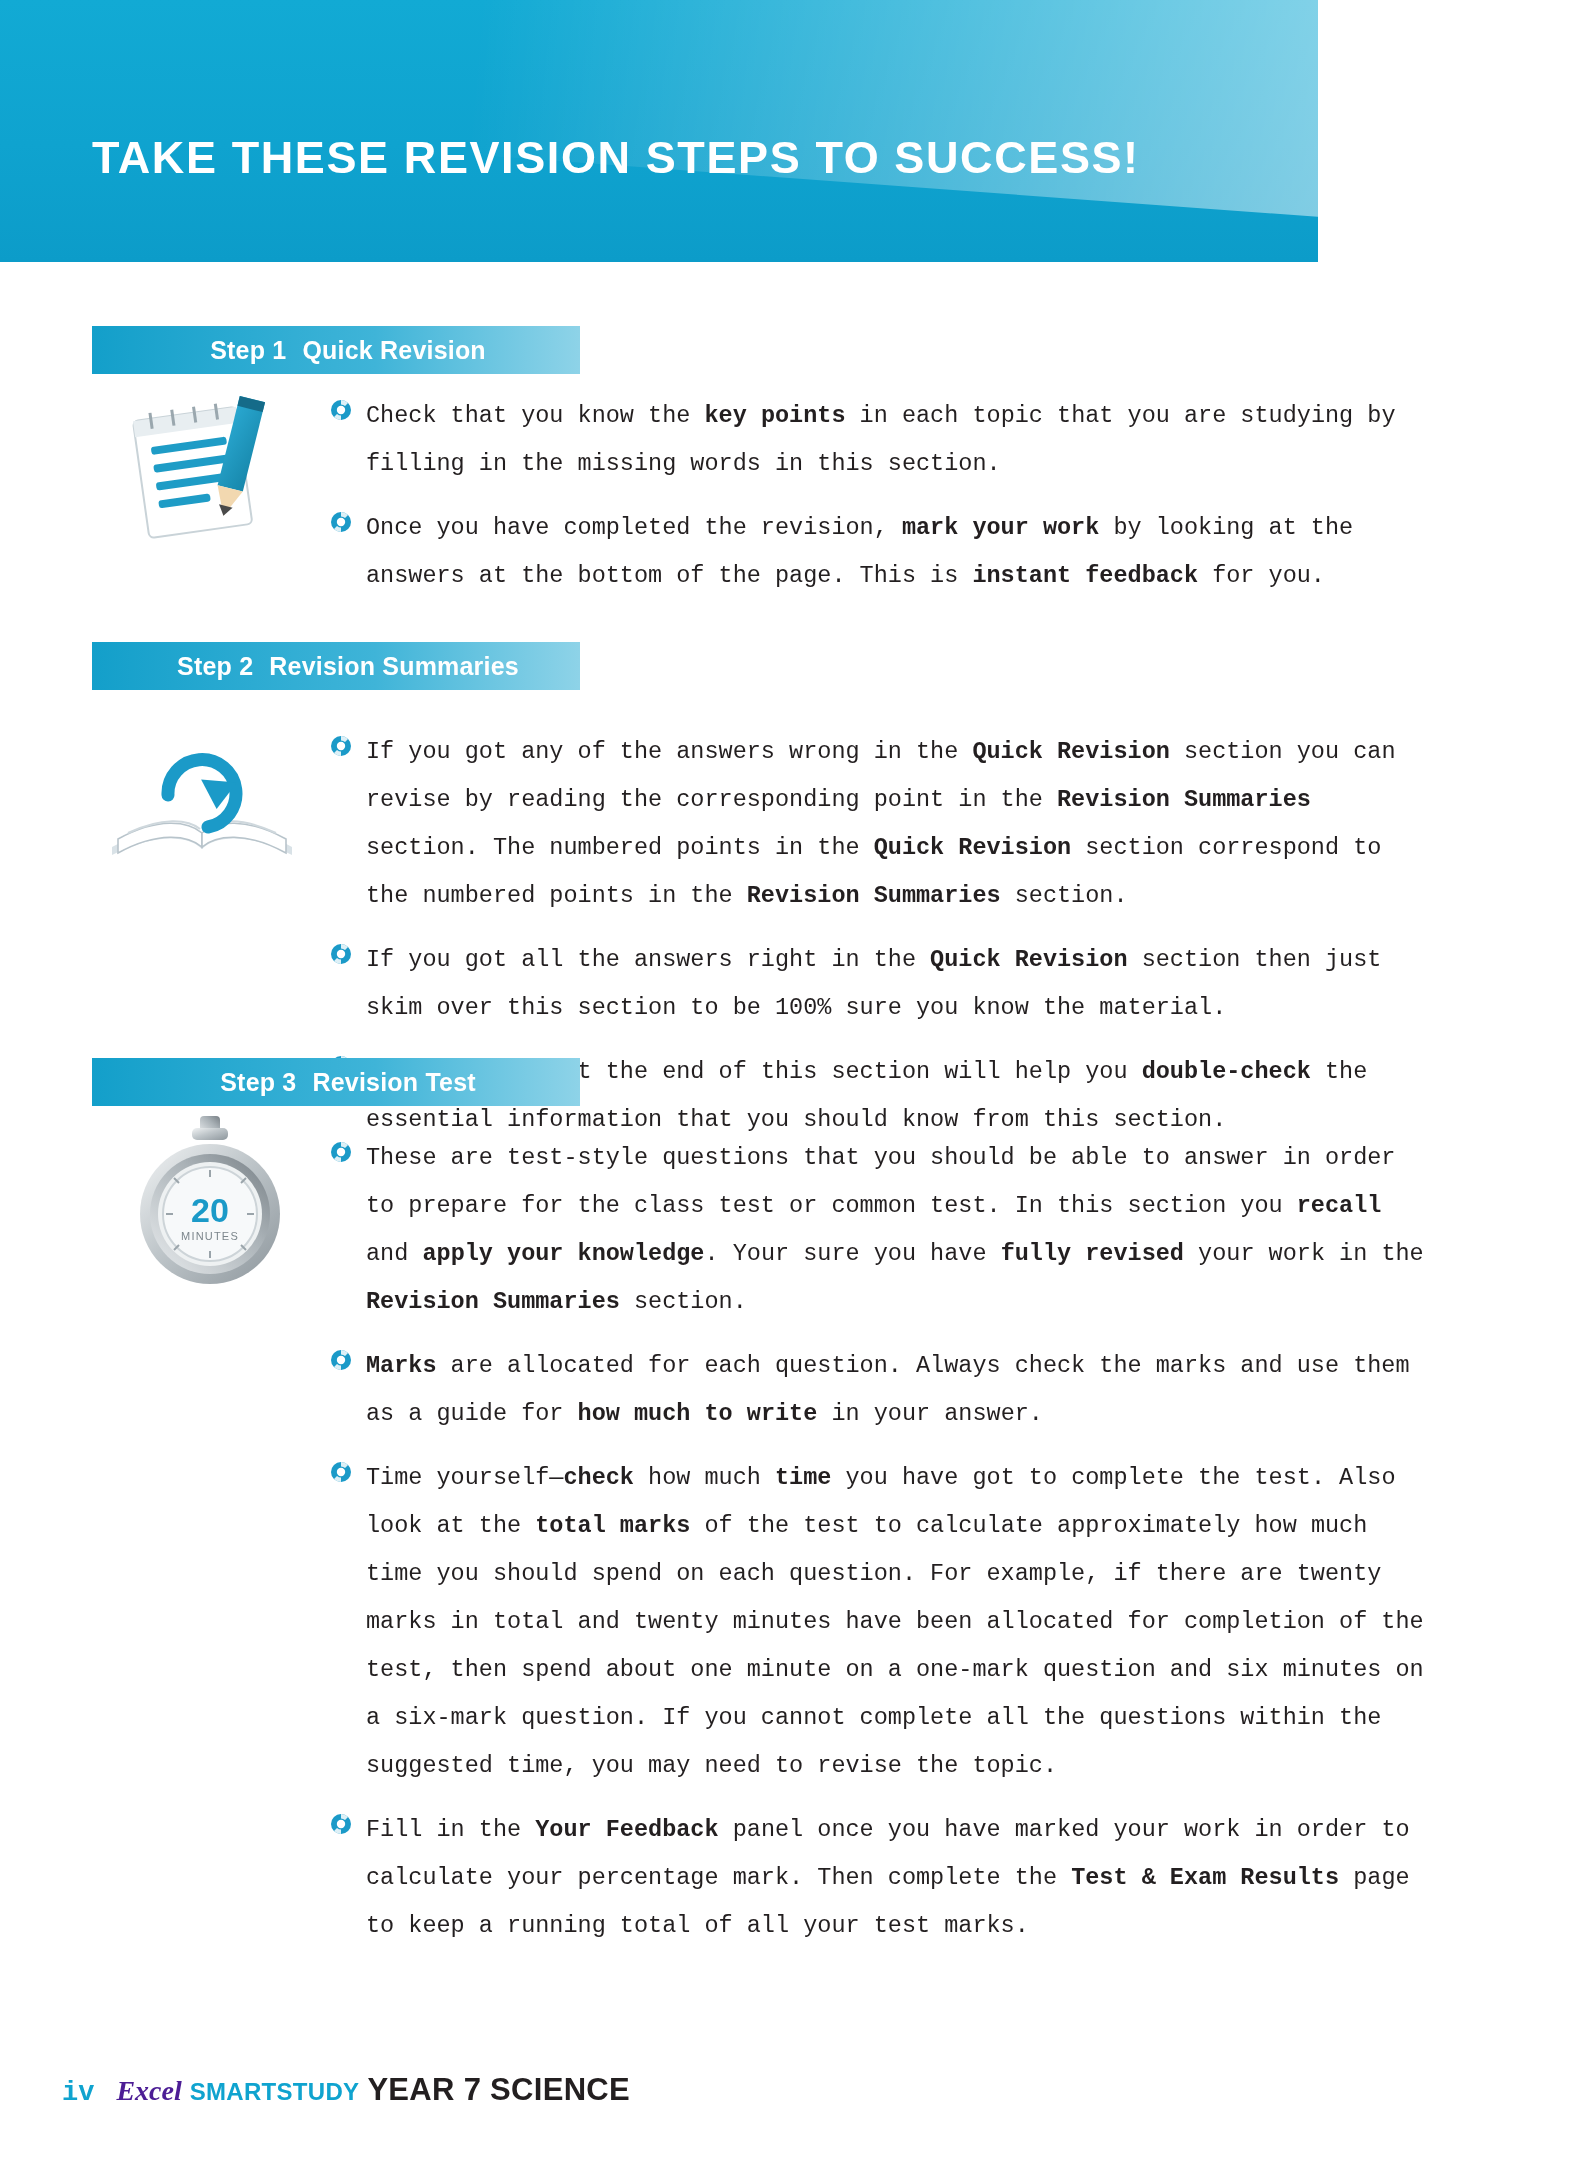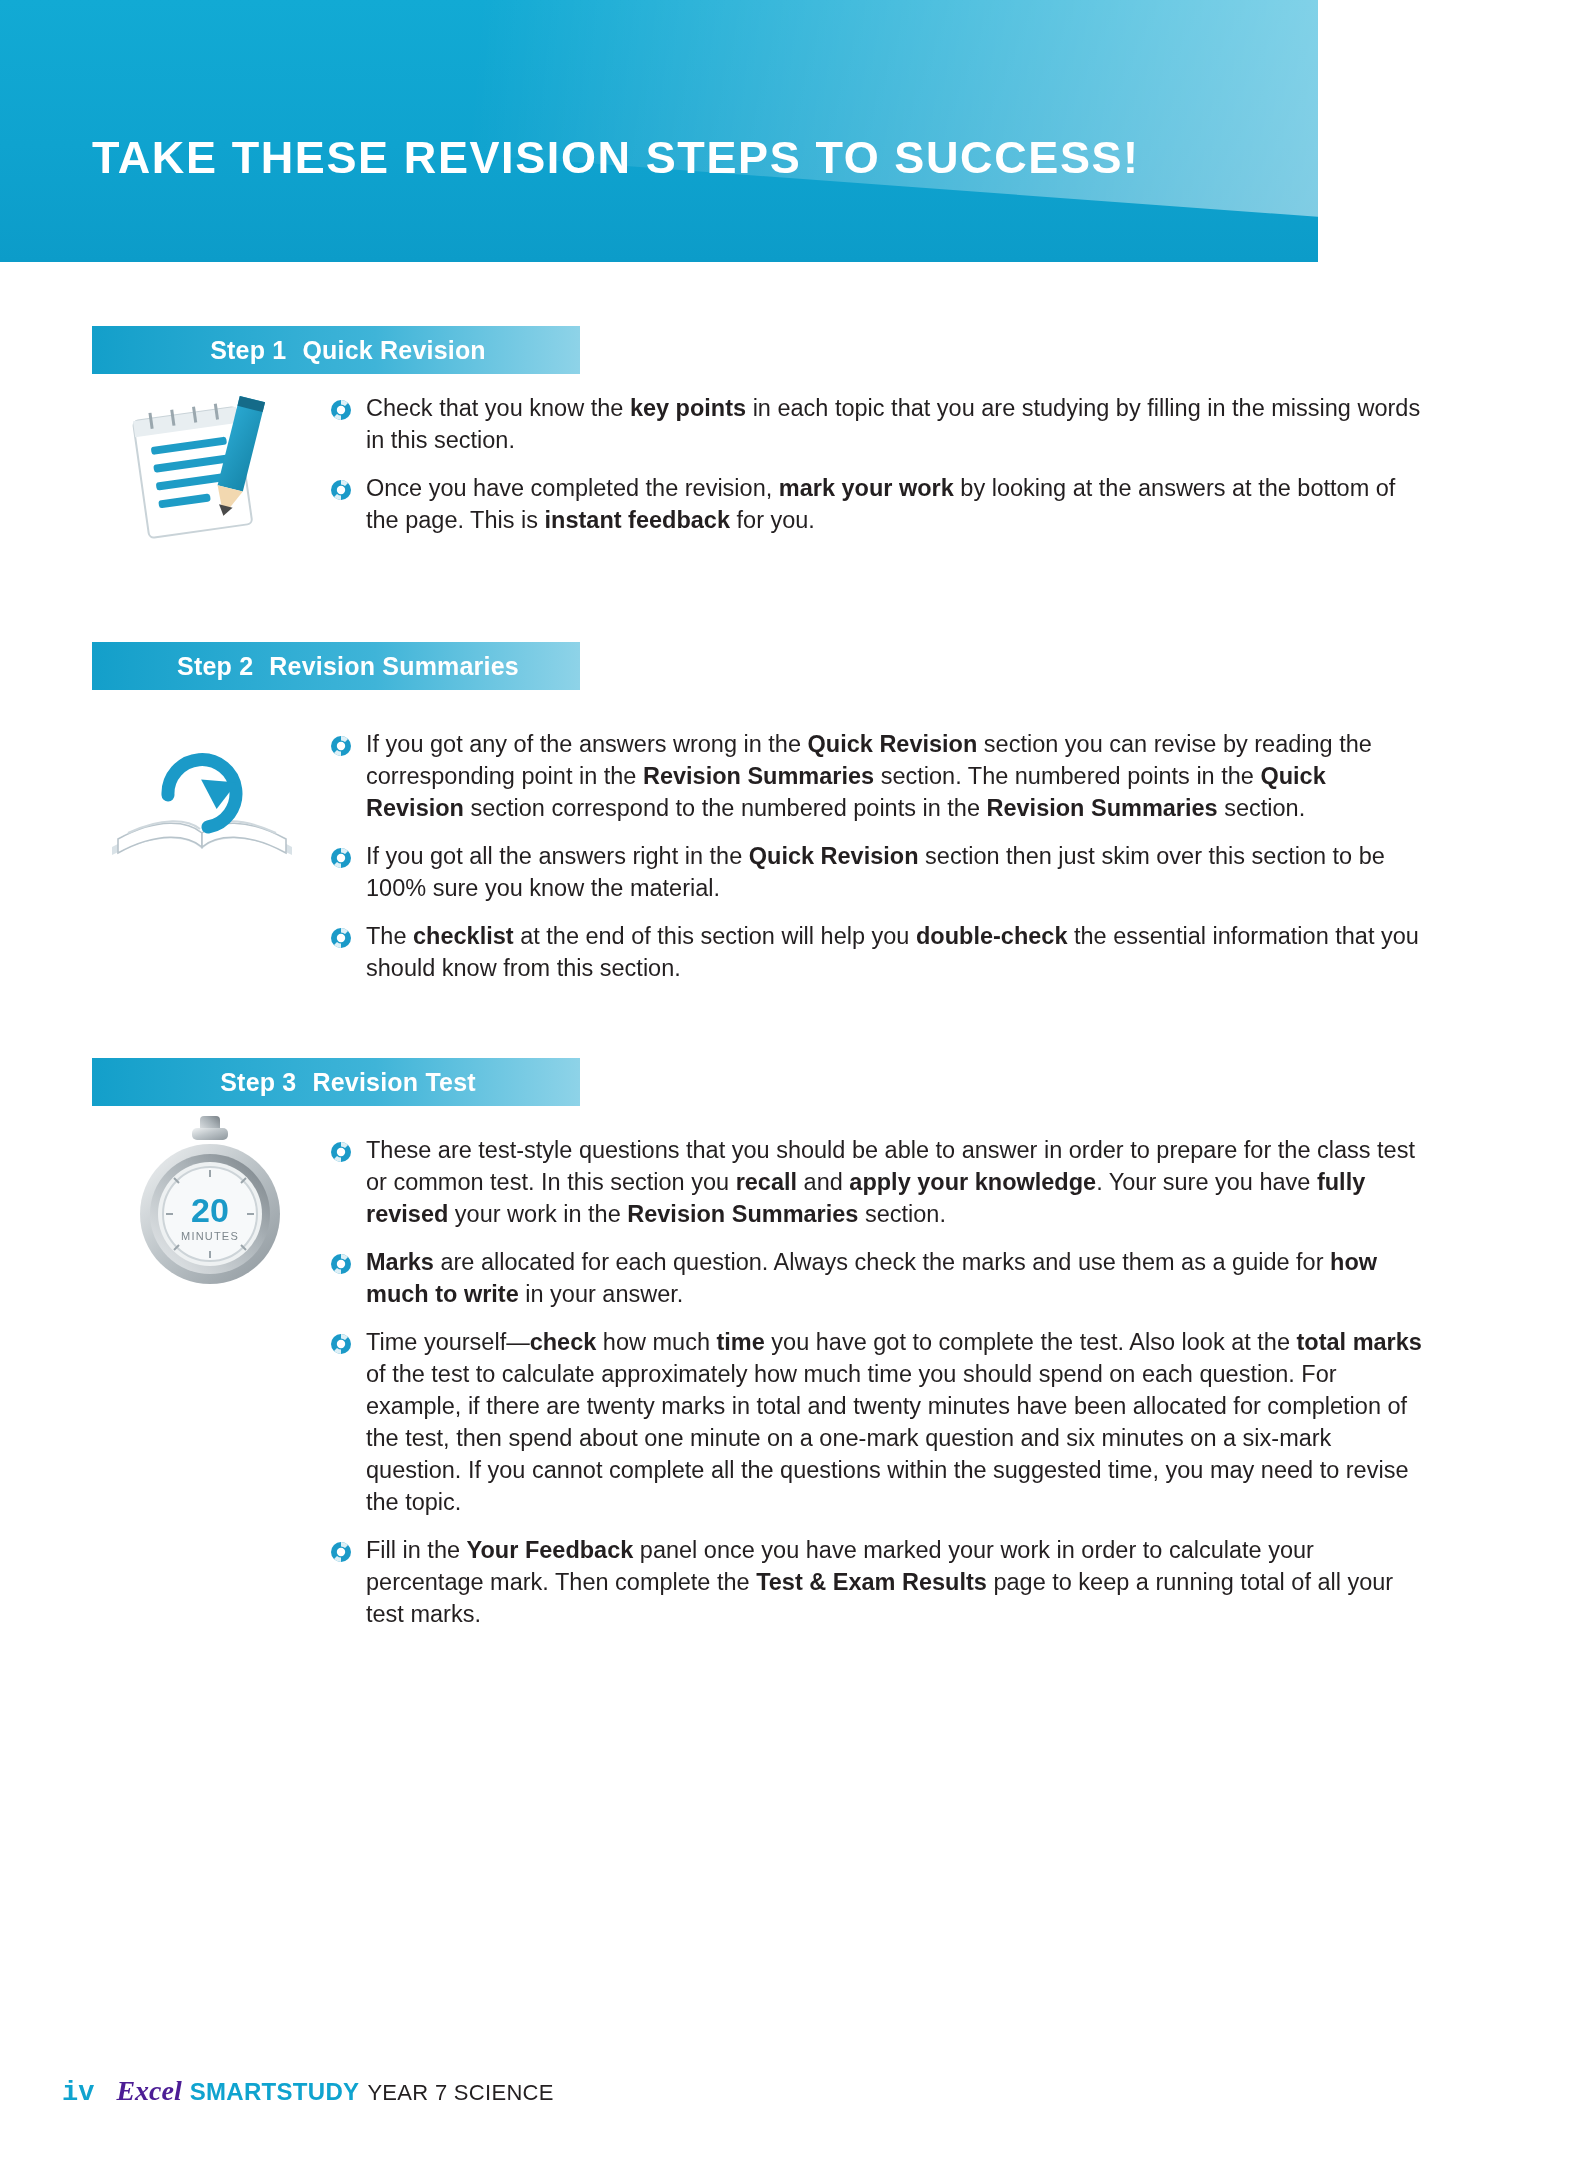--- a/index.html
+++ b/index.html
@@ -94,23 +94,23 @@
   }
   .bullet-icon {
     flex: 0 0 auto;
     width: 22px;
     height: 22px;
     margin-top: 7px;
     margin-right: 14px;
   }
   .bullet-text {
     font-size: 23.5px;
-    line-height: 32px;
+    line-height: 48px;
     color: #231f20;
-    font-family: Liberation Sans, sans-serif;
+    font-family: Liberation Mono, monospace;
   }
   .bullet-text b { font-weight: bold; }
 
   
   .art { position: absolute; }
 
   
   .notepad-wrap { left: 118px; top: 392px; width: 170px; height: 150px; }
 
   
@@ -145,22 +145,22 @@
   }
   .footer-smart {
     color: #0fa3cf;
     font-weight: bold;
     font-size: 24px;
     letter-spacing: 0.3px;
     margin-right: 8px;
   }
   .footer-year {
     color: #231f20;
-    font-weight: normal;
-    font-size: 22px;
+    font-weight: bold;
+    font-size: 31px;
     letter-spacing: 0.3px;
   }
 </style>
 </head>
 <body>
 
 <div class="header-band">
   <div class="band-base"></div>
   <div class="band-light"></div>
   <div class="band-white-notch"></div>

